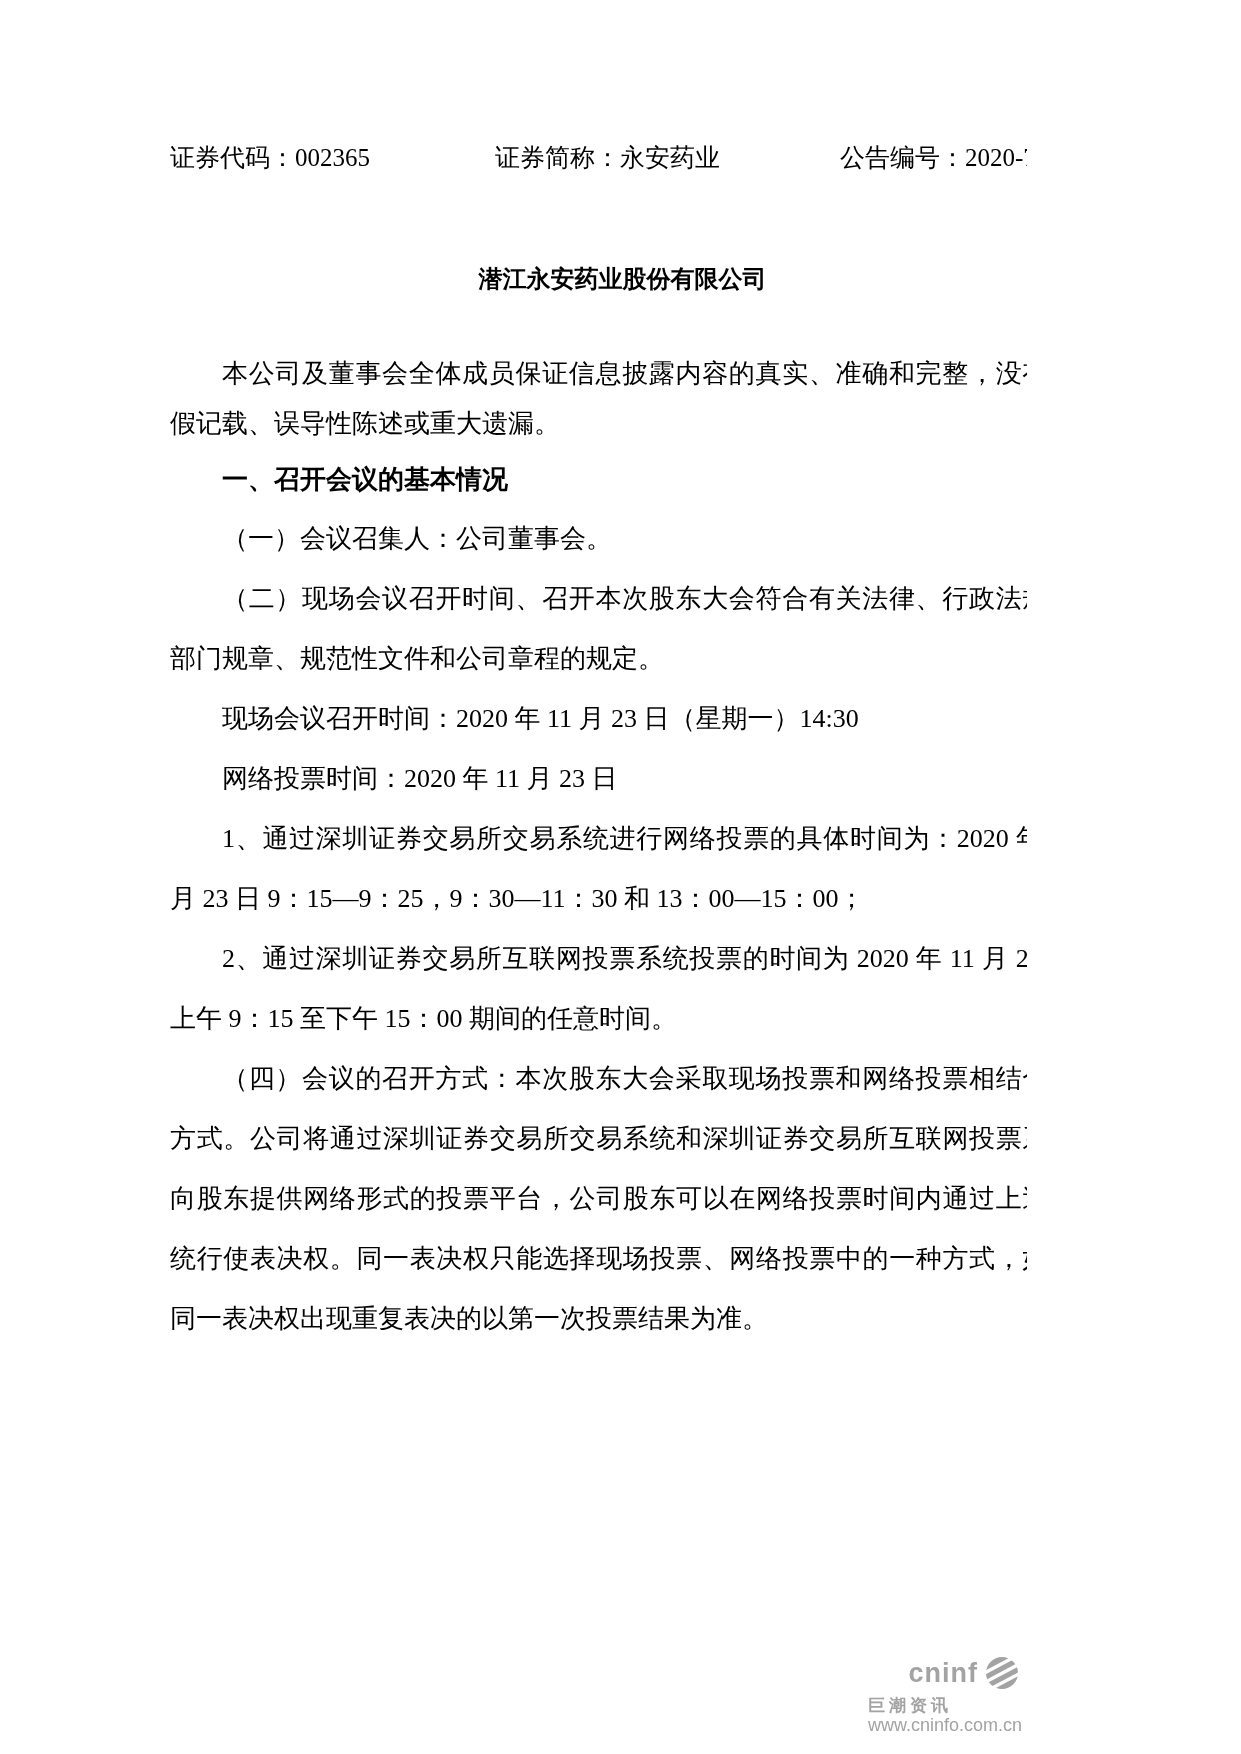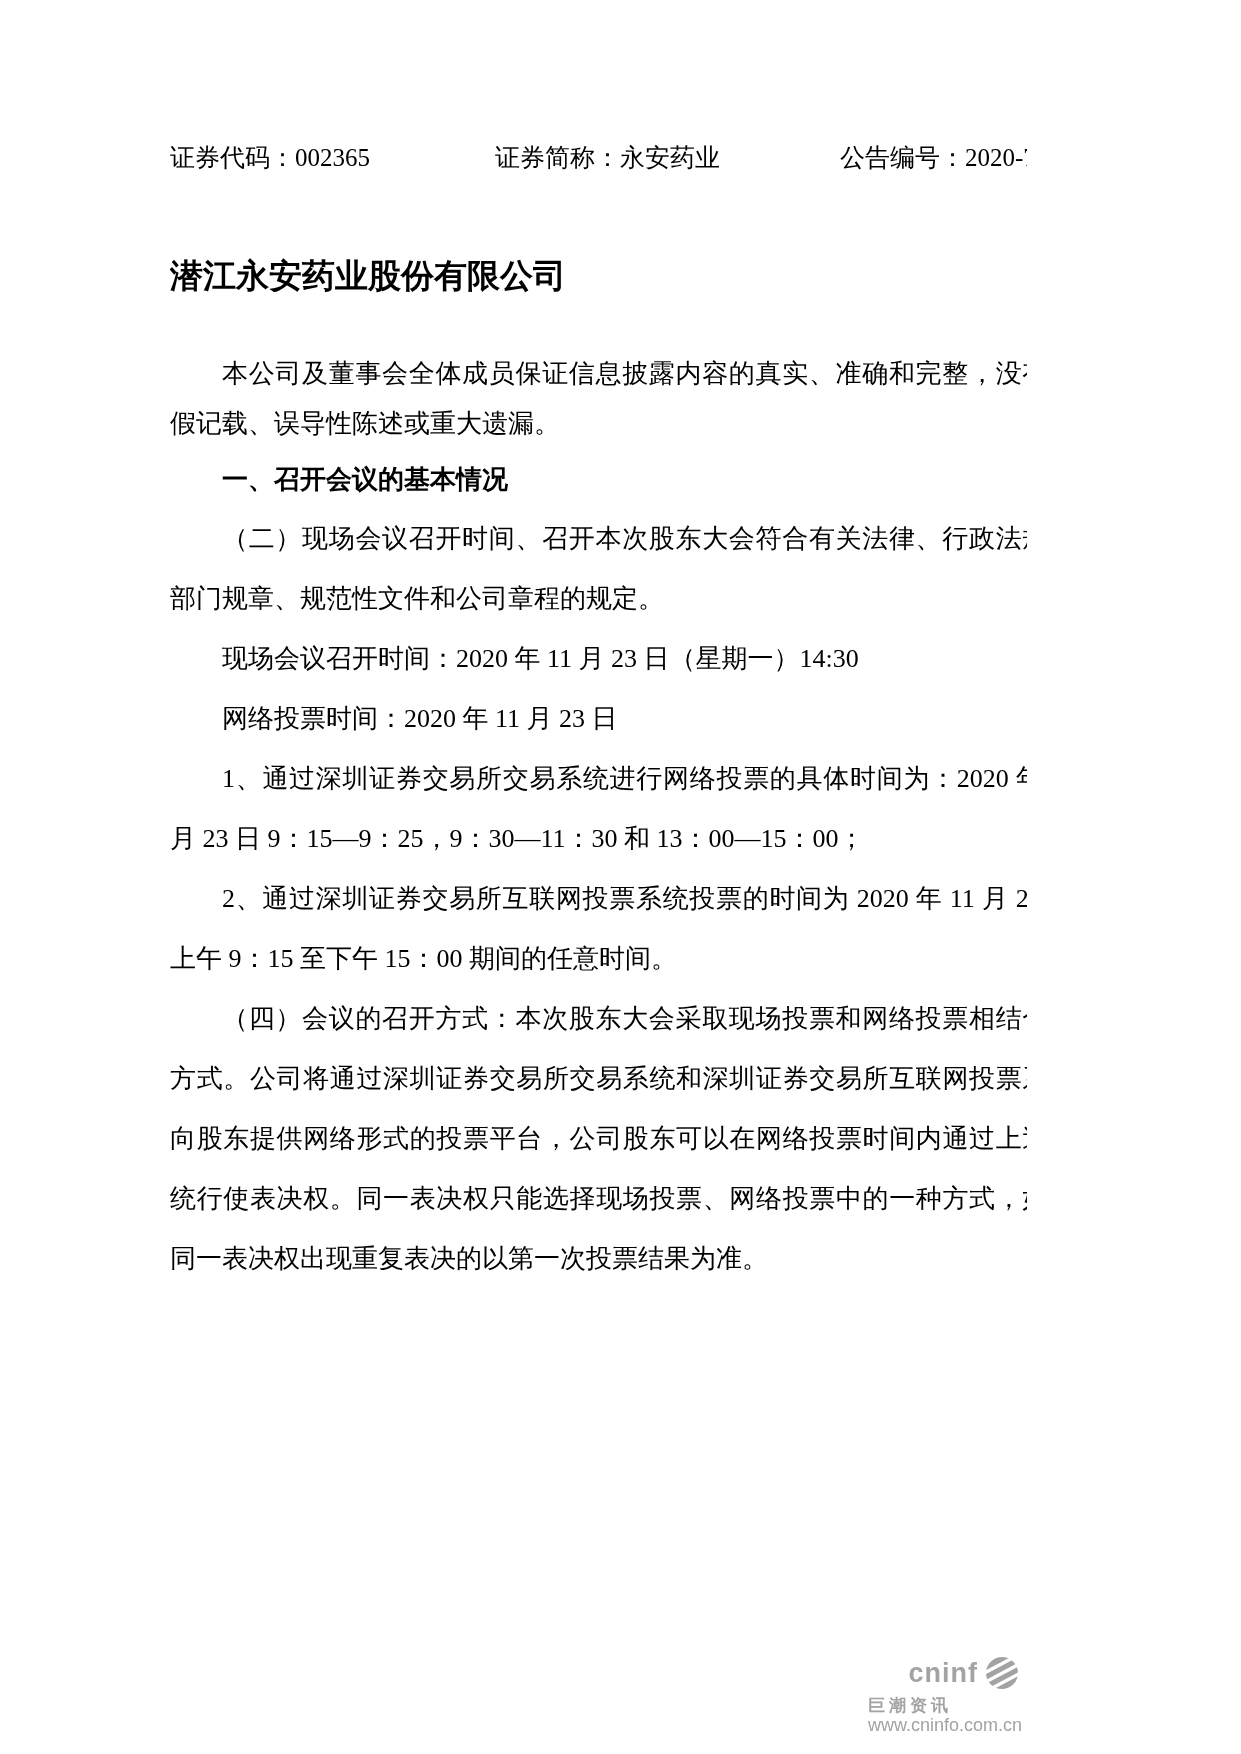--- a/index.html
+++ b/index.html
@@ -30,24 +30,24 @@
     line-height: 34px;
     white-space: nowrap;
   }
   .header-item { position: absolute; top: 0; }
   .header-item.code  { left: 0; }
   .header-item.name  { left: 325px; }
   .header-item.annno { left: 670px; }
 
   .title-block {
     margin-top: 66px;
-    text-align: left;
-    font-family: Liberation Mono, monospace;
+    text-align: center;
+    font-family: Liberation Serif, serif;
     font-weight: bold;
-    font-size: 33px;
+    font-size: 24px;
     line-height: 76px;
   }
 
   .statement {
     margin: 32px 0 0 0;
     font-size: 26px;
     line-height: 50px;
     text-align: justify;
     text-indent: 2em;
   }
@@ -116,20 +116,21 @@
 
     <div class="title-block">
       <div>潜江永安药业股份有限公司</div>
     </div>
 
     <p class="statement">本公司及董事会全体成员保证信息披露内容的真实、准确和完整，没有虚假记载、误导性陈述或重大遗漏。</p>
 
 
     <p class="sec-heading">一、召开会议的基本情况</p>
 
+    <p class="para">（一）会议召集人：公司董事会。</p>
     <p class="para">（二）现场会议召开时间、召开本次股东大会符合有关法律、行政法规、部门规章、规范性文件和公司章程的规定。</p>
     <p class="para">现场会议召开时间：2020 年 11 月 23 日（星期一）14:30</p>
     <p class="para">网络投票时间：2020 年 11 月 23 日</p>
     <p class="para">1、通过深圳证券交易所交易系统进行网络投票的具体时间为：2020 年 11 月 23 日 9：15—9：25，9：30—11：30 和 13：00—15：00；</p>
     <p class="para">2、通过深圳证券交易所互联网投票系统投票的时间为 2020 年 11 月 23 日上午 9：15 至下午 15：00 期间的任意时间。</p>
     <p class="para">（四）会议的召开方式：本次股东大会采取现场投票和网络投票相结合的方式。公司将通过深圳证券交易所交易系统和深圳证券交易所互联网投票系统向股东提供网络形式的投票平台，公司股东可以在网络投票时间内通过上述系统行使表决权。同一表决权只能选择现场投票、网络投票中的一种方式，如果同一表决权出现重复表决的以第一次投票结果为准。</p>
 
   </div>
 
   <div class="watermark">

